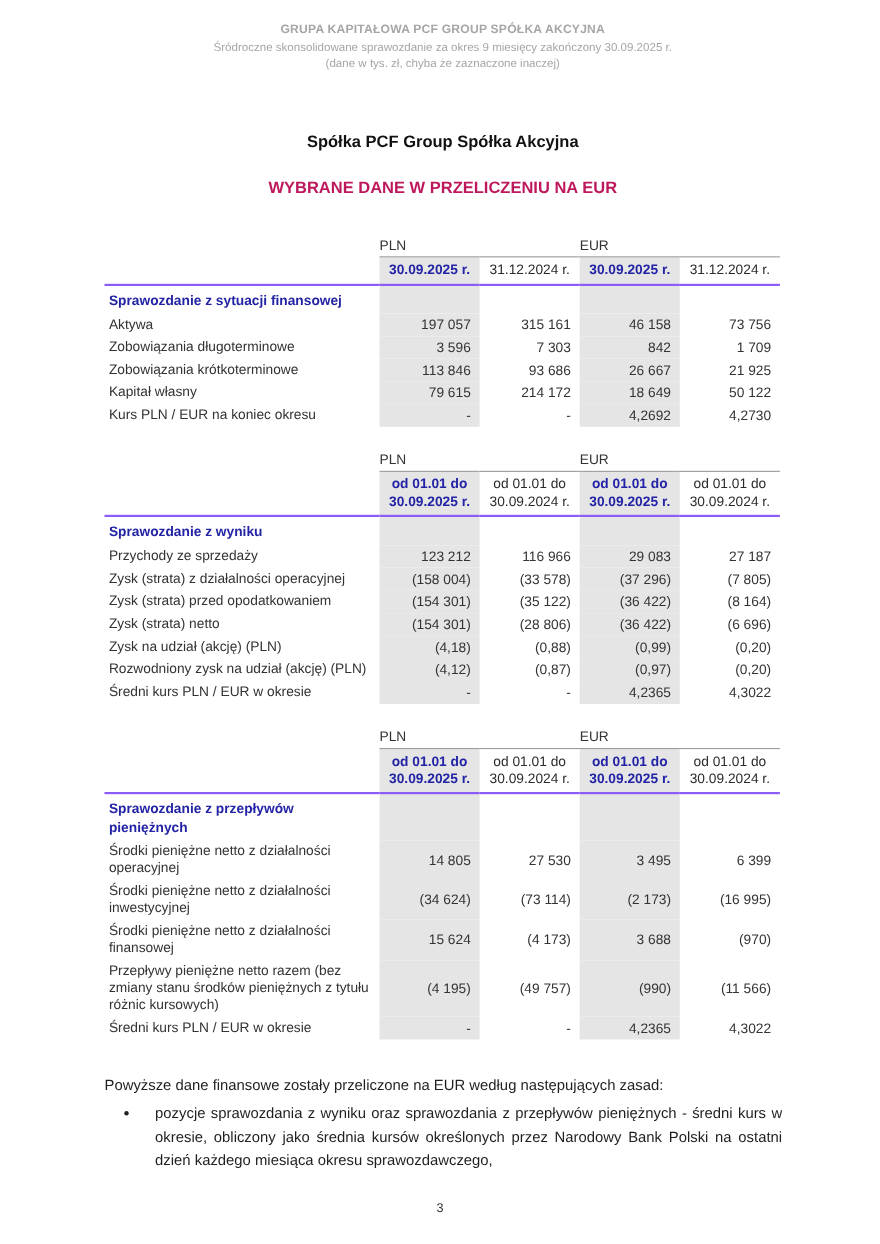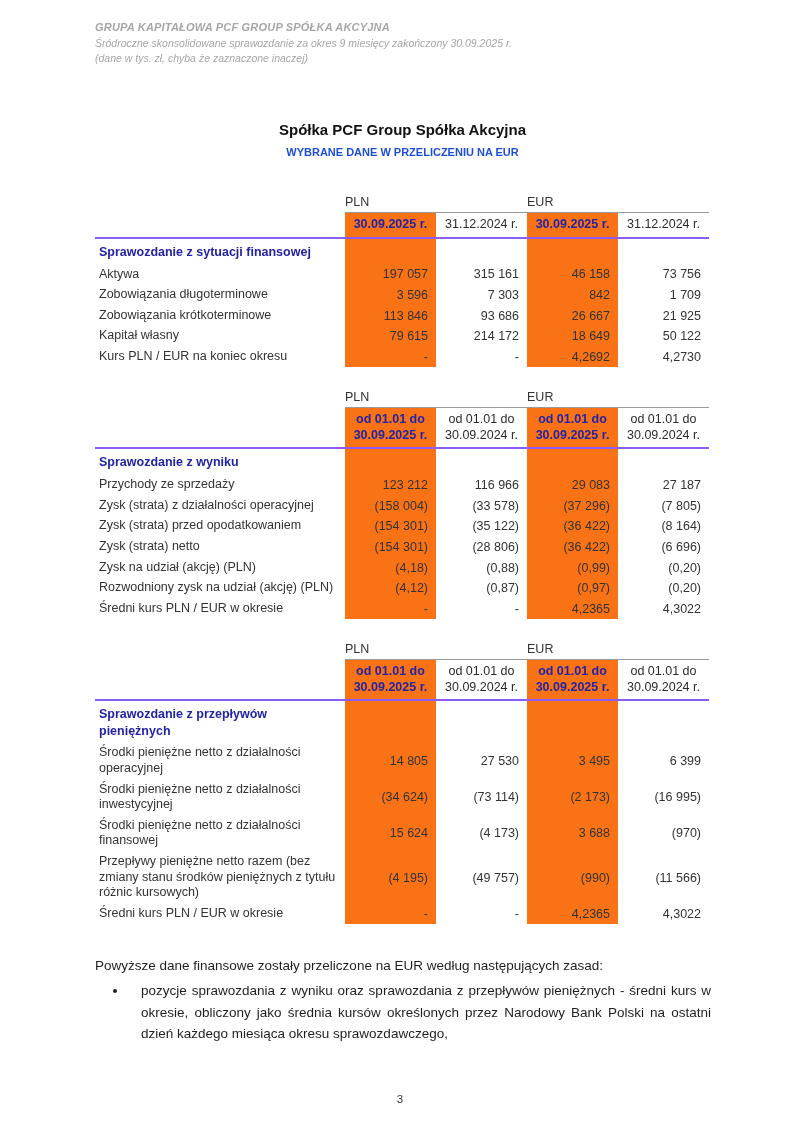--- a/index.html
+++ b/index.html
@@ -7,45 +7,45 @@
   body {
     width: 800px; height: 1131px;
     font-family: "Liberation Sans", "DejaVu Sans", sans-serif;
     color: #333333;
     position: relative;
     overflow: hidden;
   }
   .page { padding: 20px 90px 0 95px; }
 
   
-  .doc-header { text-align: left; color: #a6a6a6; line-height: 1.35; font-style: italic; }
+  .doc-header { text-align: center; color: #a6a6a6; line-height: 1.35; }
   .doc-header .l1 { font-size: 11px; font-weight: bold; letter-spacing: 0.2px; }
   .doc-header .l2, .doc-header .l3 { font-size: 10.5px; margin-top: 1px; }
 
   .page-title { text-align: center; font-size: 15px; font-weight: bold; color: #111111; margin-top: 56px; }
-  .page-subtitle { text-align: center; font-size: 11px; font-weight: bold; color: #1d4ed8; margin-top: 8px; }
+  .page-subtitle { text-align: center; font-size: 15px; font-weight: bold; color: #be185d; margin-top: 24px; }
 
   
   #tables { margin-top: 36px; }
   .table-block { margin-bottom: 22px; }
   table.fin-table {
     border-collapse: collapse; table-layout: fixed;
     width: 614px; font-size: 12.5px; color: #333333;
   }
   col.c-label { width: 250px; }
   col.c-val { width: 91px; }
   td { vertical-align: middle; }
 
   .curr-cell {
     text-align: left; padding: 1px 0 3px;
     border-bottom: 1px solid #9a9a9a; color: #333333;
   }
   .date-cell { text-align: center; padding: 4px 2px; line-height: 1.25; color: #2b2b2b; }
   .date-cell.strong { color: #2323a5; font-weight: bold; }
-  td.hl { background: #f97316; }
+  td.hl { background: #e5e5e5; }
 
   tr.section-row td { border-top: 2px solid #8b5cf6; }
   .section-cell { color: #2323a5; font-weight: bold; padding: 5px 6px 4px 4px; line-height: 1.3; }
 
   .row-label { padding: 2.5px 6px 2.5px 4px; line-height: 1.25; }
   .val-cell { text-align: right; padding: 2.5px 8px 2.5px 2px; white-space: nowrap; }
 
   
   .notes { margin-top: 33px; width: 616px; font-size: 13.5px; color: #1f1f1f; }
   .notes-intro { line-height: 1.4; }

